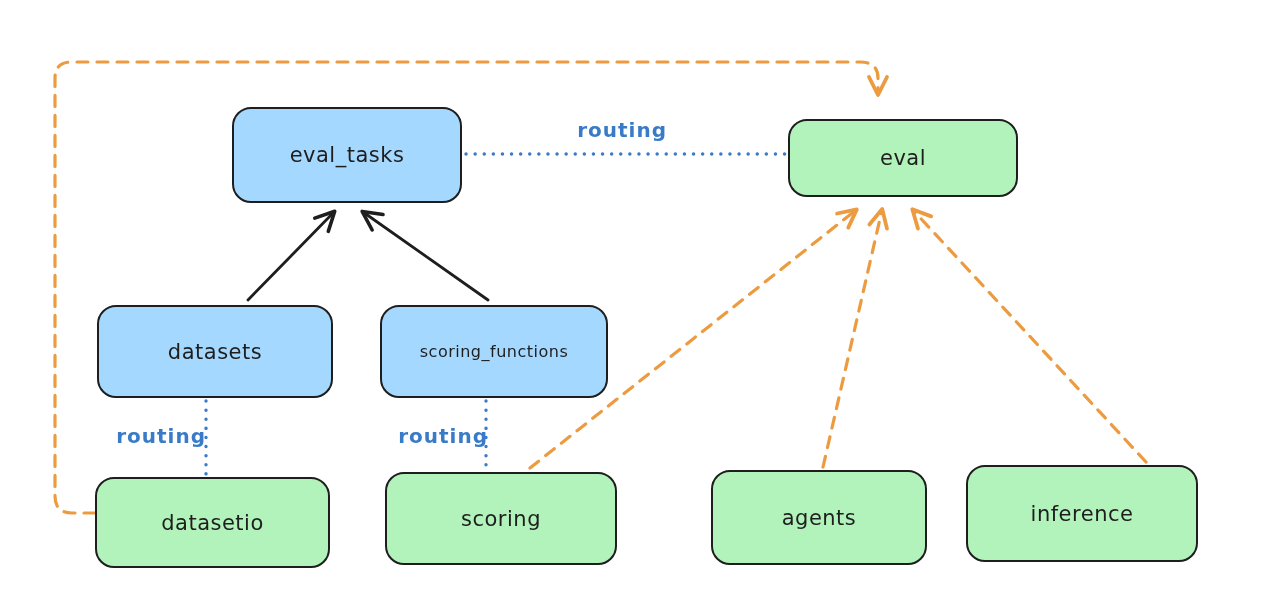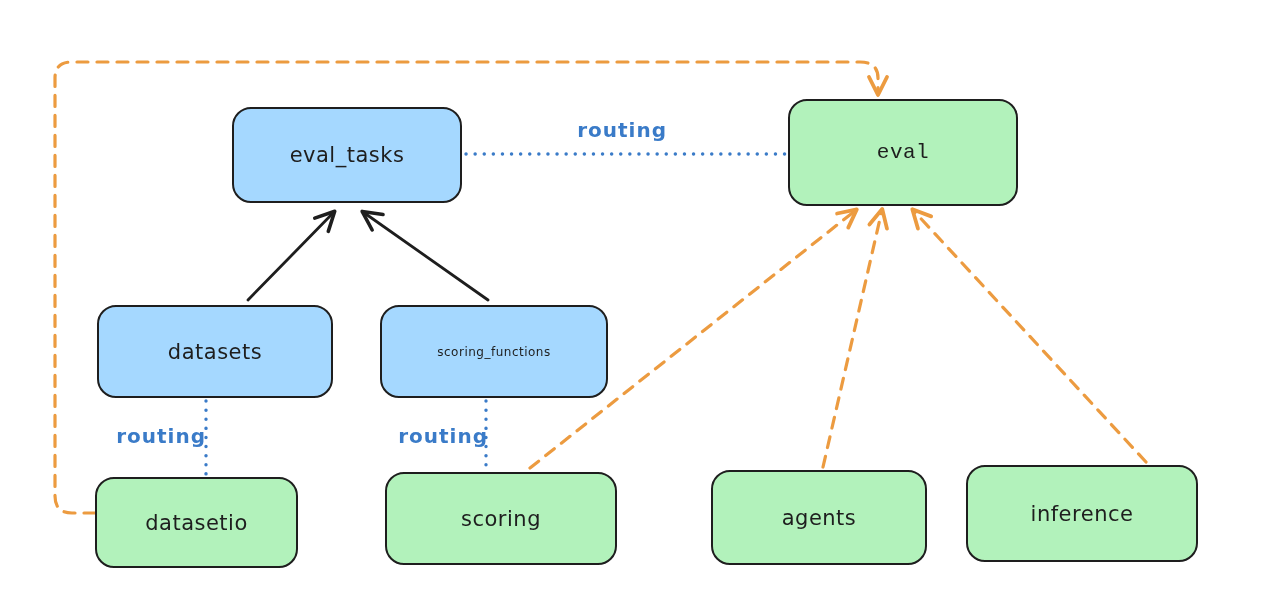--- a/index.html
+++ b/index.html
@@ -39,24 +39,24 @@
     position: absolute;
     width: 100px;
     text-align: right;
     font-size: 20px;
     font-weight: 600;
     letter-spacing: 1px;
     color: #3a7bc8;
   }
   
   #n-eval-tasks        { left: 232px;  top: 107px; width: 230px; height: 96px; }
-  #n-eval              { left: 788px;  top: 99px; width: 230px; height: 107px; font-family: Liberation Mono, monospace; }
+  #n-eval              { left: 788px;  top: 119px; width: 230px; height: 78px; }
   #n-datasets          { left: 97px;   top: 305px; width: 236px; height: 93px; }
-  #n-scoring-functions { left: 380px;  top: 305px; width: 228px; height: 93px; font-size: 12px; }
-  #n-datasetio         { left: 95px;   top: 477px; width: 203px; height: 91px; }
+  #n-scoring-functions { left: 380px;  top: 305px; width: 228px; height: 93px; font-size: 16px; }
+  #n-datasetio         { left: 95px;   top: 477px; width: 235px; height: 91px; }
   #n-scoring           { left: 385px;  top: 472px; width: 232px; height: 93px; }
   #n-agents            { left: 711px;  top: 470px; width: 216px; height: 95px; justify-content: center; }
   #n-inference         { left: 966px; top: 465px; width: 232px; height: 97px; }
   #lbl-routing-center  { left: 567px;  top: 118px; }
   #lbl-routing-left    { left: 106px;  top: 424px; }
   #lbl-routing-right   { left: 388px;  top: 424px; }
 </style>
 </head>
 <body>
 

